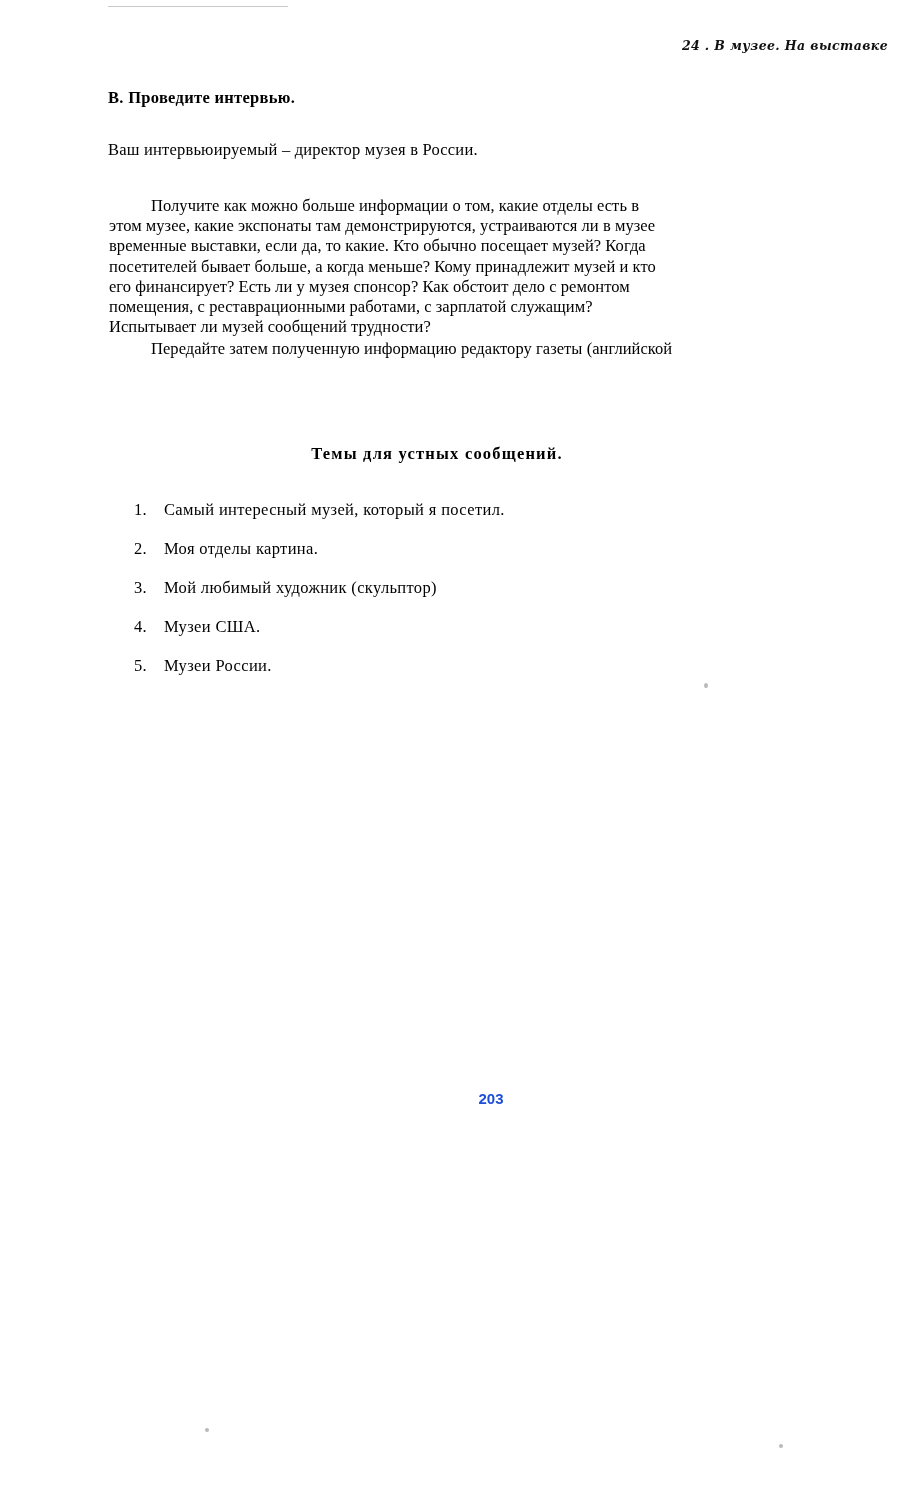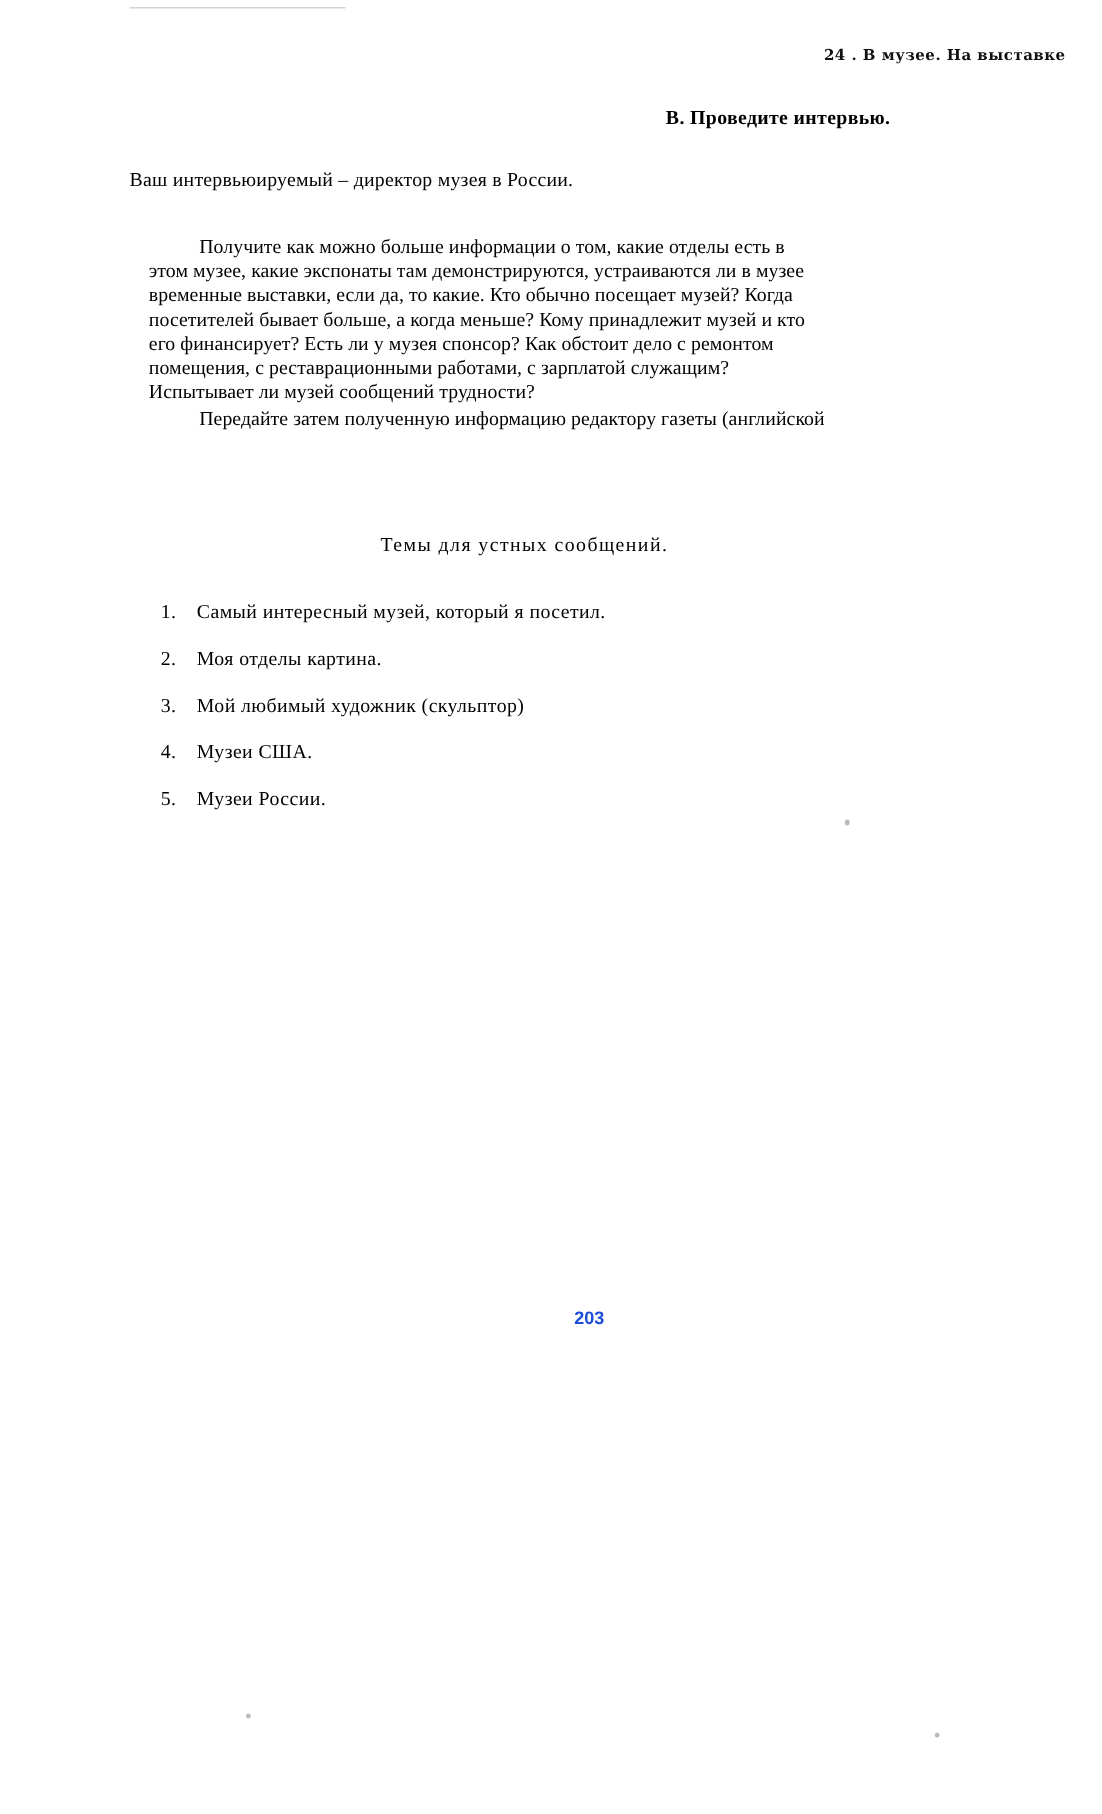--- a/index.html
+++ b/index.html
@@ -41,51 +41,52 @@
   .running-head {
     position: absolute;
     top: 38px;
     right: 30px;
     font-family: "DejaVu Serif", "Liberation Serif", serif;
     font-size: 12.5px;
     font-weight: 700;
     letter-spacing: 0.4px;
     color: #111111;
     white-space: nowrap;
+    font-style: italic;
   }
 
   .content {
     position: absolute;
     top: 88px;
     left: 108px;
     width: 724px;
   }
 
   .section-heading {
-    text-align: right;
+    text-align: left;
     font-size: 16.5px;
     font-weight: 700;
     letter-spacing: 0.3px;
     margin: 0 0 32px 0;
     padding-right: 90px;
   }
 
   .lead-line {
     font-size: 16.5px;
     font-weight: 400;
     letter-spacing: 0.2px;
     margin: 0 0 36px 0;
   }
 
   .task-block {
     font-size: 16.5px;
     line-height: 20.2px;
     letter-spacing: 0.05px;
     text-align: justify;
-    margin: 16px;
+    margin: 1px;
   }
   .task-block p {
     margin: 0;
   }
   .task-block .indent {
     text-indent: 42px;
   }
   .task-block .last-para {
     margin-top: 2px;
     text-indent: 42px;
@@ -93,21 +94,21 @@
   }
   .task-block .last-para .cont {
     display: block;
     text-indent: 0;
     padding-left: 42px;
   }
 
   .topics-heading {
     text-align: center;
     font-size: 16.5px;
-    font-weight: 400;
+    font-weight: 700;
     letter-spacing: 1.2px;
     margin: 84px 0 16px 0;
     padding-right: 66px;
   }
 
   .topics-list {
     list-style: none;
     margin: 36px 0 0 0;
     padding: 0 0 0 26px;
   }

